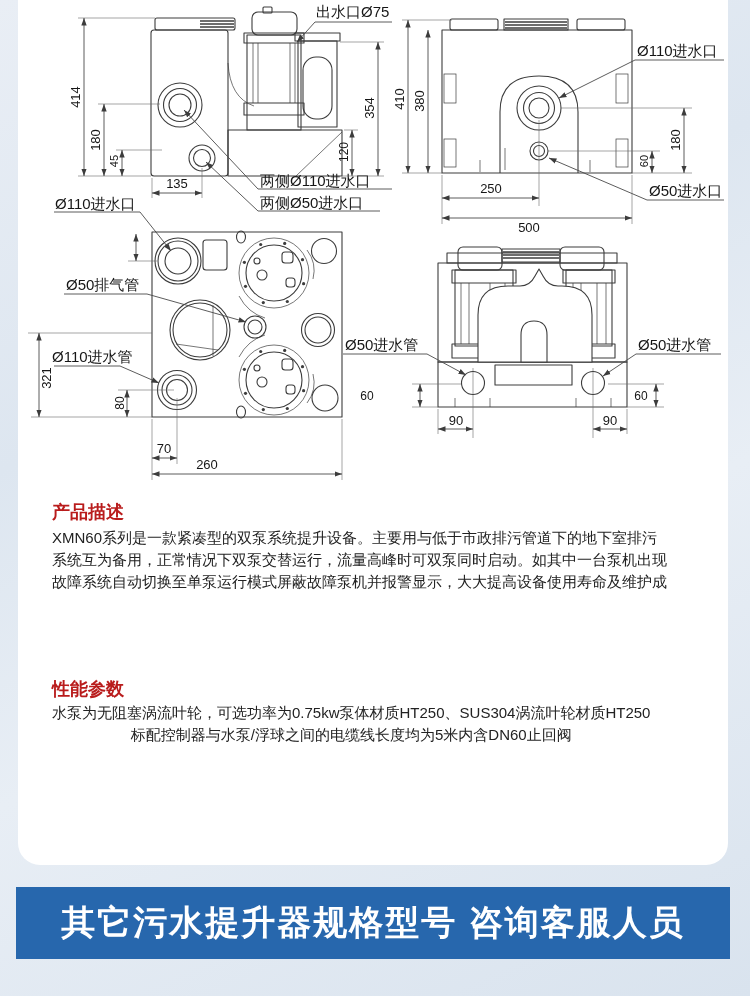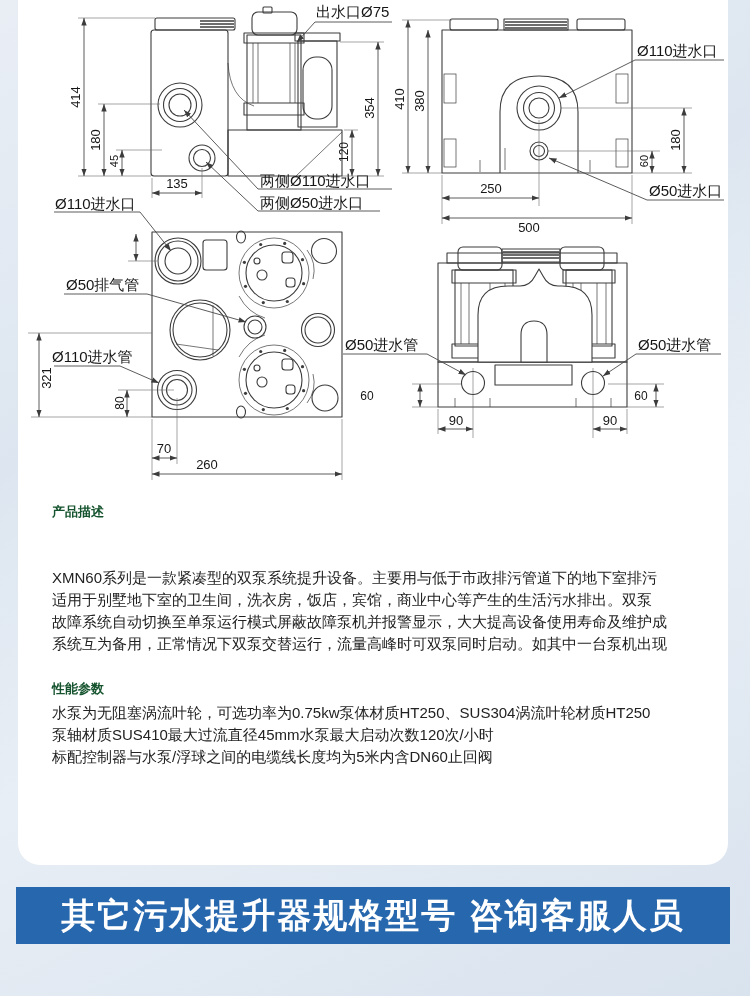--- a/index.html
+++ b/index.html
@@ -18,24 +18,24 @@
   .lnW{fill:#ffffff;stroke:#3c3c3c;stroke-width:1.1;stroke-linejoin:round;}
   .thin{fill:none;stroke:#3c3c3c;stroke-width:0.7;}
   .dl{fill:none;stroke:#4a4a4a;stroke-width:0.9;}
   .cl{fill:none;stroke:#6a6a6a;stroke-width:0.6;}
   .hat{stroke:#3c3c3c;stroke-width:1.5;}
   .dim{font-size:13px;text-anchor:middle;}
   .dim12{font-size:12px;text-anchor:middle;}
   .dim11{font-size:11px;text-anchor:middle;}
   .lbl{font-size:15px;}
   .txt{position:absolute;left:52px;z-index:3;color:#1a1a1a;}
-  .sec-h{font-size:13px;font-weight:bold;line-height:22px;color:#14532d;}
+  .sec-h{font-size:18px;font-weight:bold;line-height:22px;color:#b91c1c;}
   .tline{font-size:15px;line-height:22px;color:#222;white-space:nowrap;}
   .banner{
-    position:absolute;left:16px;top:887px;width:714px;height:57px;z-index:3;
+    position:absolute;left:16px;top:887px;width:714px;height:72px;z-index:3;
     background:#2767ad;display:flex;align-items:center;justify-content:center;
   }
   .banner span{
     color:#ffffff;font-weight:bold;font-size:34px;letter-spacing:2px;white-space:nowrap;
   }
 </style>
 </head>
 <body>
 
 <div class="card"></div>
@@ -325,29 +325,27 @@
     <g>
       <polyline class="dl" points="343,354 427,354 466,375" marker-end="url(#mE)"></polyline>
       <text class="lbl" x="345" y="350">Ø50进水管</text>
       <polyline class="dl" points="721,354 636,354 603,376" marker-end="url(#mE)"></polyline>
       <text class="lbl" x="638" y="350">Ø50进水管</text>
     </g>
   </g>
 </svg>
 
 <div class="txt sec-h" style="top:501px;">产品描述</div>
-<div class="txt" style="top:527px;margin-top:40px;">
+<div class="txt" style="top:527px;">
   <div class="tline">XMN60系列是一款紧凑型的双泵系统提升设备。主要用与低于市政排污管道下的地下室排污</div>
-  <div class="tline">适用于别墅地下室的卫生间，洗衣房，饭店，宾馆，商业中心等产生的生活污水排出。双泵</div>
+  <div class="tline">系统互为备用，正常情况下双泵交替运行，流量高峰时可双泵同时启动。如其中一台泵机出现</div>
   <div class="tline">故障系统自动切换至单泵运行模式屏蔽故障泵机并报警显示，大大提高设备使用寿命及维护成</div>
-  <div class="tline">系统互为备用，正常情况下双泵交替运行，流量高峰时可双泵同时启动。如其中一台泵机出现</div>
 </div>
 
 <div class="txt sec-h" style="top:678px;">性能参数</div>
-<div class="txt" style="top:702px;">
+<div class="txt" style="top:702px;text-align:center;">
   <div class="tline">水泵为无阻塞涡流叶轮，可选功率为0.75kw泵体材质HT250、SUS304涡流叶轮材质HT250</div>
-  <div class="tline">泵轴材质SUS410最大过流直径45mm水泵最大启动次数120次/小时</div>
   <div class="tline">标配控制器与水泵/浮球之间的电缆线长度均为5米内含DN60止回阀</div>
 </div>
 
 <div class="banner">
   <span>其它污水提升器规格型号 咨询客服人员</span>
 </div>
 
 </body></html>

